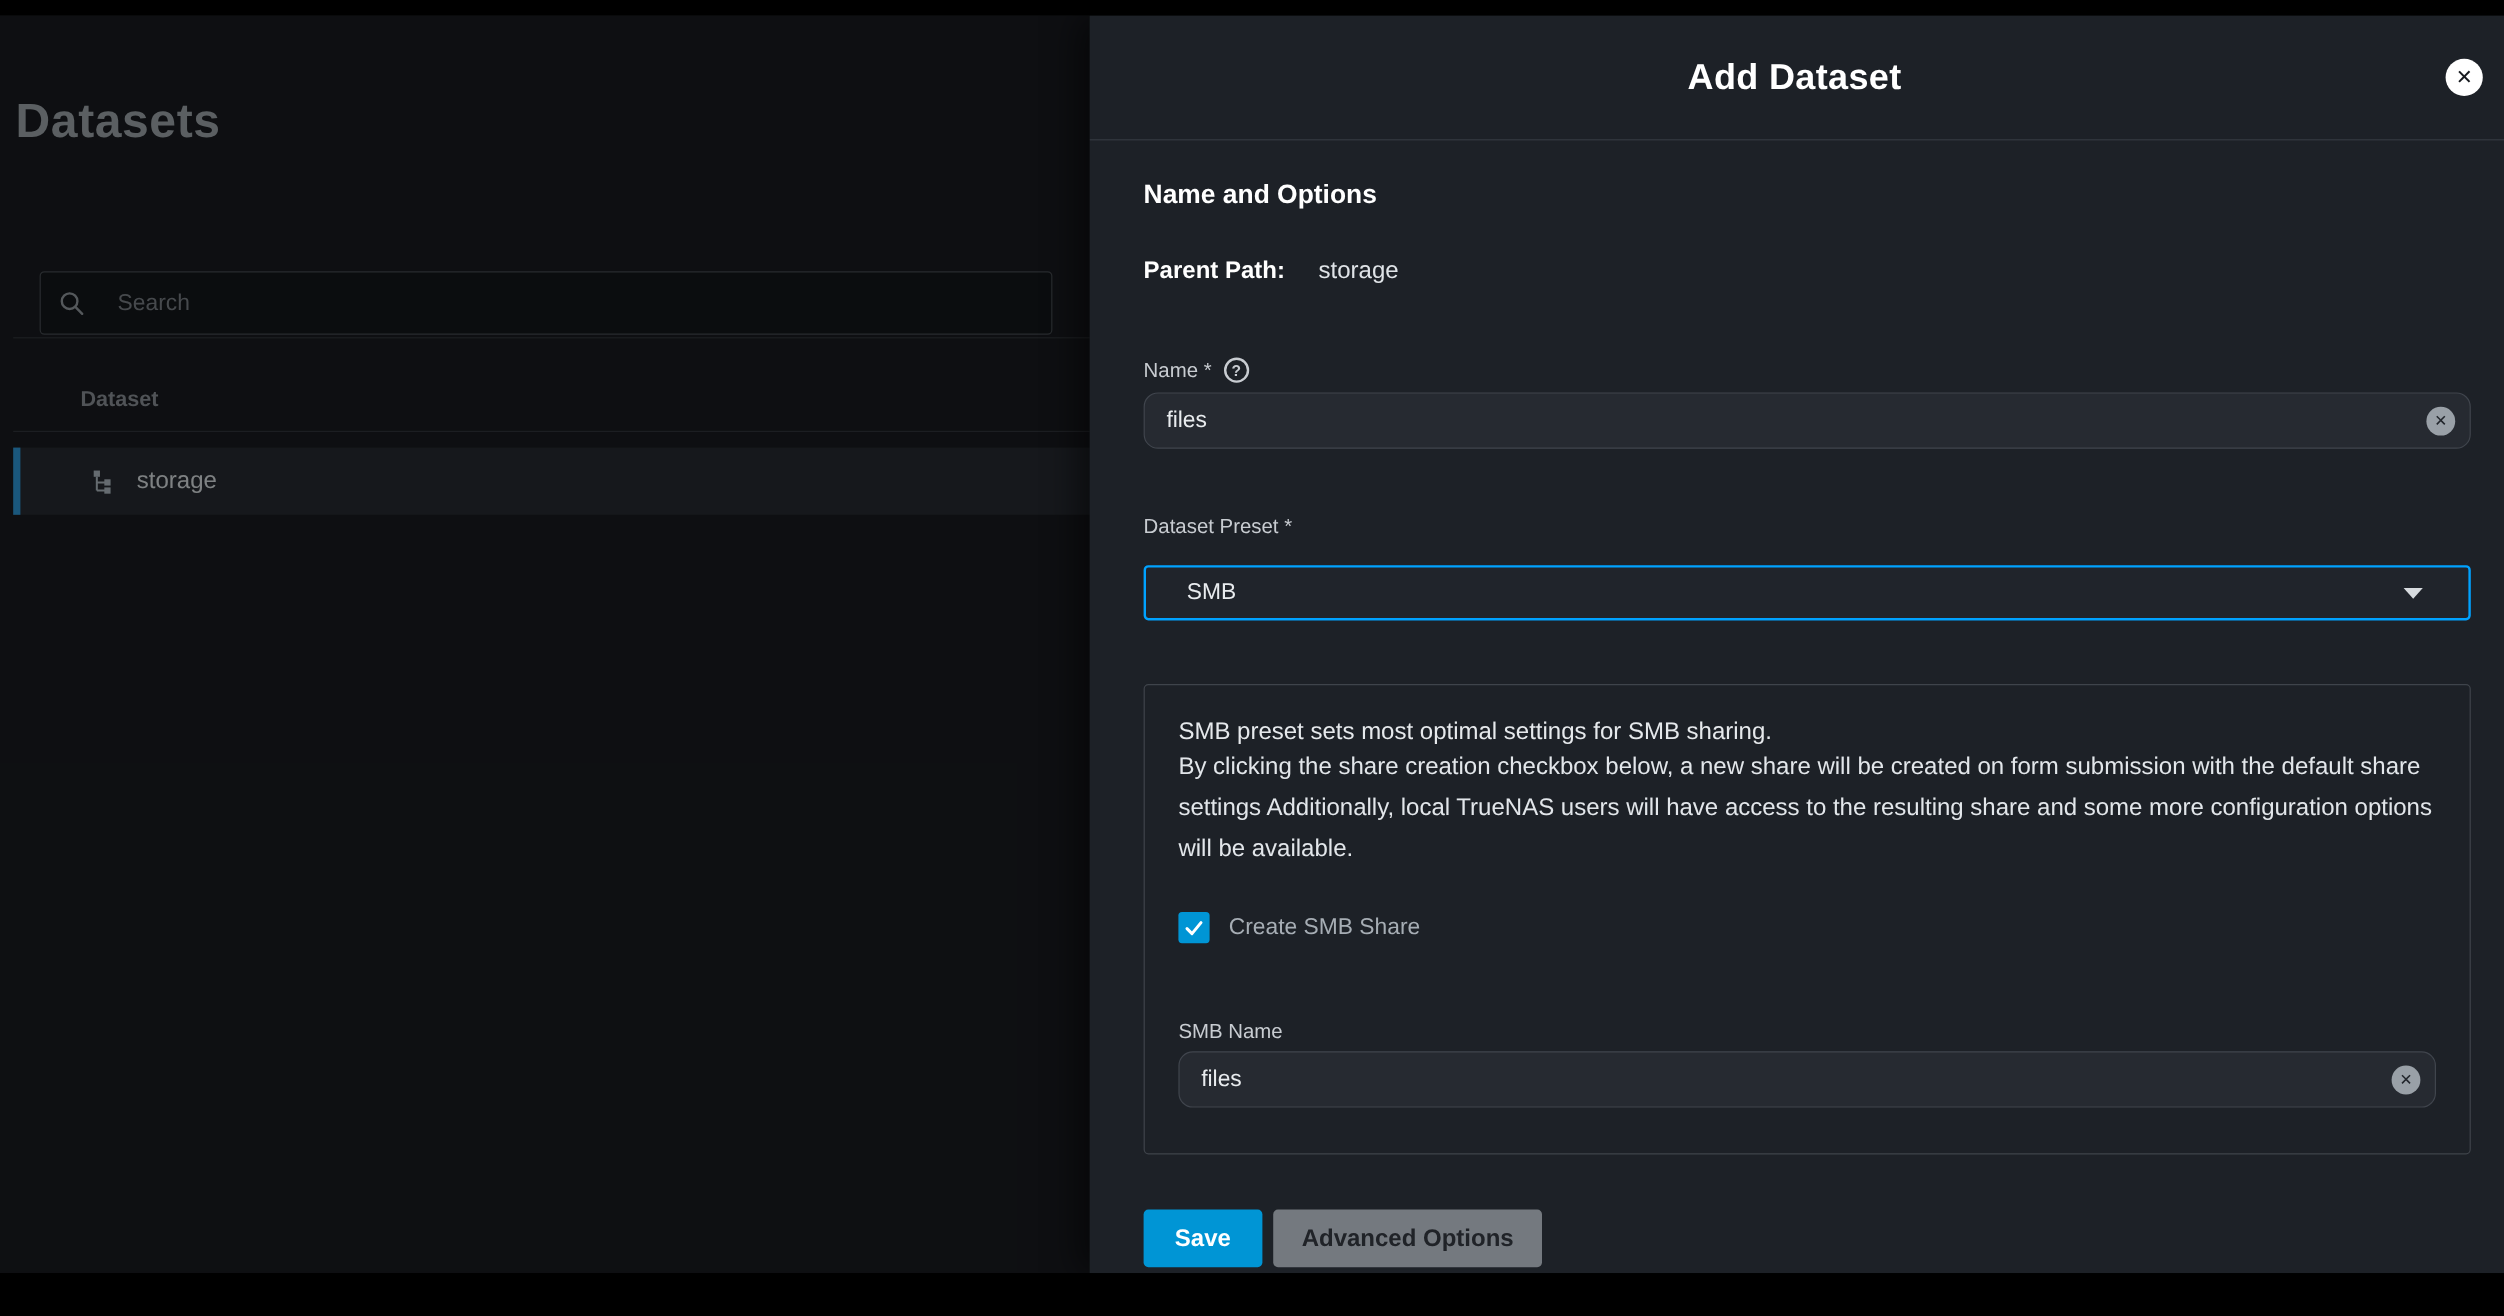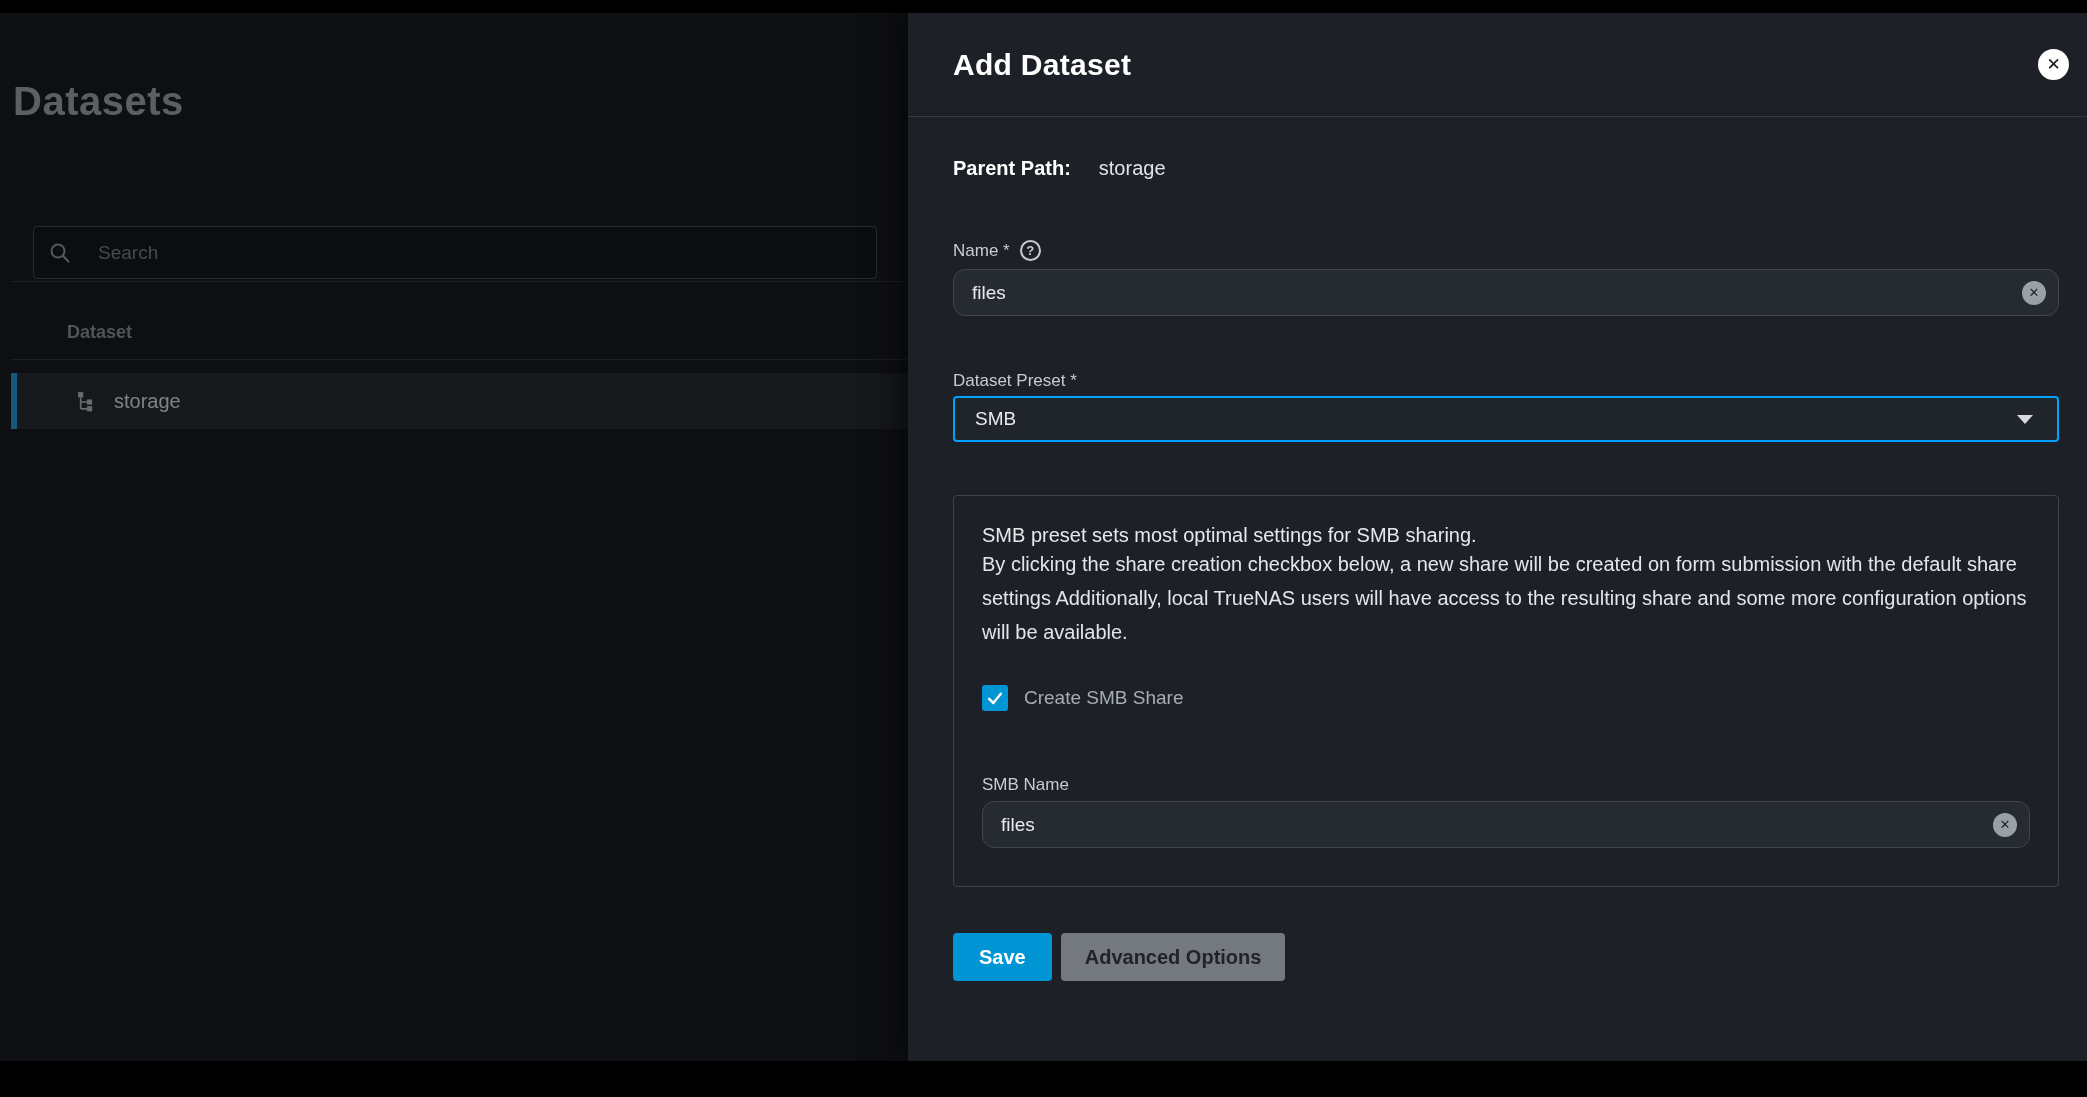--- a/index.html
+++ b/index.html
@@ -26,21 +26,21 @@
               border-left:6px solid #309ee2; display:flex; align-items:center; padding-left:59px; cursor:pointer; }
   .tree-icon { color:#b9c4cc; display:inline-flex; margin-right:13px; }
   .tree-label { color:#e6ebee; font-size:20px; }
   .backdrop { position:absolute; inset:0; background:rgba(0,0,0,0.45); }
 
   
   .panel { position:absolute; left:908px; top:13px; width:1179px; height:1048px; background:#1d2127;
            box-shadow:-10px 0 28px rgba(0,0,0,0.55); overflow:hidden; }
   .panel-header { height:104px; display:flex; align-items:center; padding:0 18px 0 45px;
                   border-bottom:1px solid #353a41; }
-  .panel-title { flex:1; color:#ffffff; font-size:30px; font-weight:700; letter-spacing:0.3px; }
+  .panel-title { flex:1; color:#ffffff; font-size:30px; font-weight:700; letter-spacing:0.3px;text-align:center; }
   .close-btn { width:31px; height:31px; border-radius:50%; background:#ffffff; color:#15181d;
                display:flex; align-items:center; justify-content:center; font-size:17px; font-weight:700; cursor:pointer; }
   .panel-body { padding:0 28px 0 45px; }
 
   .section-heading { margin-top:32px; font-size:22px; font-weight:700; color:#ffffff; }
   .parent-path { margin-top:40px; font-size:20px; color:#e0e4e8; }
   .parent-path .pp-label { font-weight:700; color:#ffffff; margin-right:28px; }
 
   .field-label { margin-top:54px; font-size:17px; color:#c8ccd1; display:flex; align-items:center; height:21px; }
   .field-label.first { margin-top:60px; }
@@ -49,22 +49,22 @@
                margin-left:10px; cursor:pointer; }
 
   .text-input { position:relative; margin-top:8px; height:47px; background:#262a31; border:1px solid #40454d;
                 border-radius:12px; display:flex; align-items:center; }
   .text-input input { flex:1; height:100%; background:transparent; border:none; outline:none; color:#e8ebee;
                 font-size:19px; padding:0 50px 0 18px; font-family:inherit; }
   .clear-btn { position:absolute; right:12px; top:50%; transform:translateY(-50%); width:24px; height:24px;
                border-radius:50%; background:#99a0a7; color:#22262c; font-size:13px; font-weight:700;
                display:flex; align-items:center; justify-content:center; cursor:pointer; }
 
-  .select-box { position:relative; margin-top:5px; height:46px; background:#20242b; border:2px solid #00a2ff;
-                border-radius:4px; display:flex; align-items:center; padding:0 20px; cursor:pointer; }
+  .select-box { position:relative; margin-top:22px; height:46px; background:#20242b; border:2px solid #00a2ff;
+                border-radius:4px; display:flex; align-items:center; padding:0 34px; cursor:pointer; }
   .select-value { flex:1; color:#e8ebee; font-size:19px; }
   .caret-down { width:0; height:0; border-left:8px solid transparent; border-right:8px solid transparent;
                 border-top:9px solid #d7dbdf; margin-right:4px; }
 
   .preset-card { margin-top:53px; border:1px solid #3f444b; border-radius:4px; padding:28px 28px 38px 28px; }
   .card-line1 { font-size:20px; color:#e6e9ec; }
   .card-para { font-size:20px; line-height:34px; color:#e2e6ea; max-width:1060px; }
   .checkbox-row { margin-top:36px; display:flex; align-items:center; }
   .checkbox { width:26px; height:26px; background:#0095d5; border-radius:3px; display:flex; align-items:center;
               justify-content:center; cursor:pointer; }
@@ -116,20 +116,21 @@
     <div class="backdrop"></div>
   </div>
 
   <aside class="panel">
     <div class="panel-header">
       <div class="panel-title">Add Dataset</div>
       <div class="close-btn">✕</div>
     </div>
 
     <div class="panel-body">
+      <div class="section-heading">Name and Options</div>
 
       <div class="parent-path">
         <span class="pp-label">Parent Path:</span><span>storage</span>
       </div>
 
       <div class="field-label first">
         <span>Name *</span>
         <span class="help-icon">?</span>
       </div>
       <div class="text-input">

